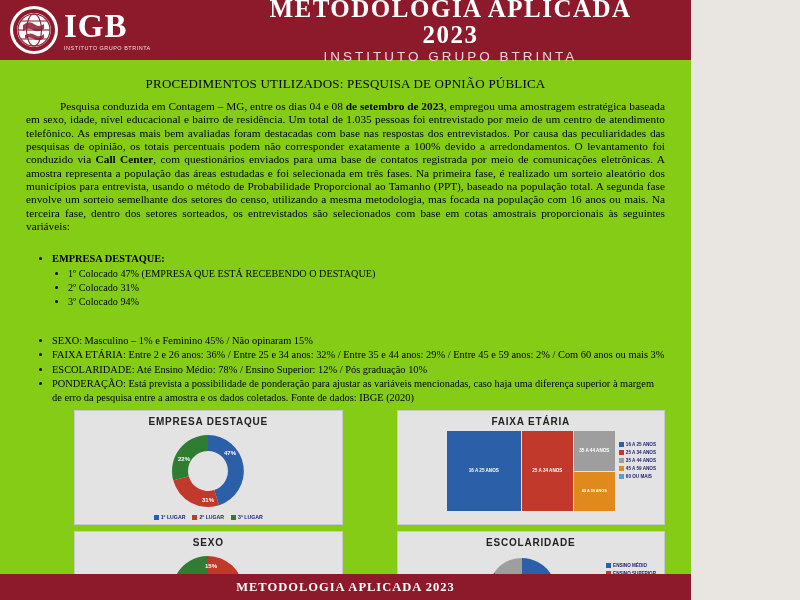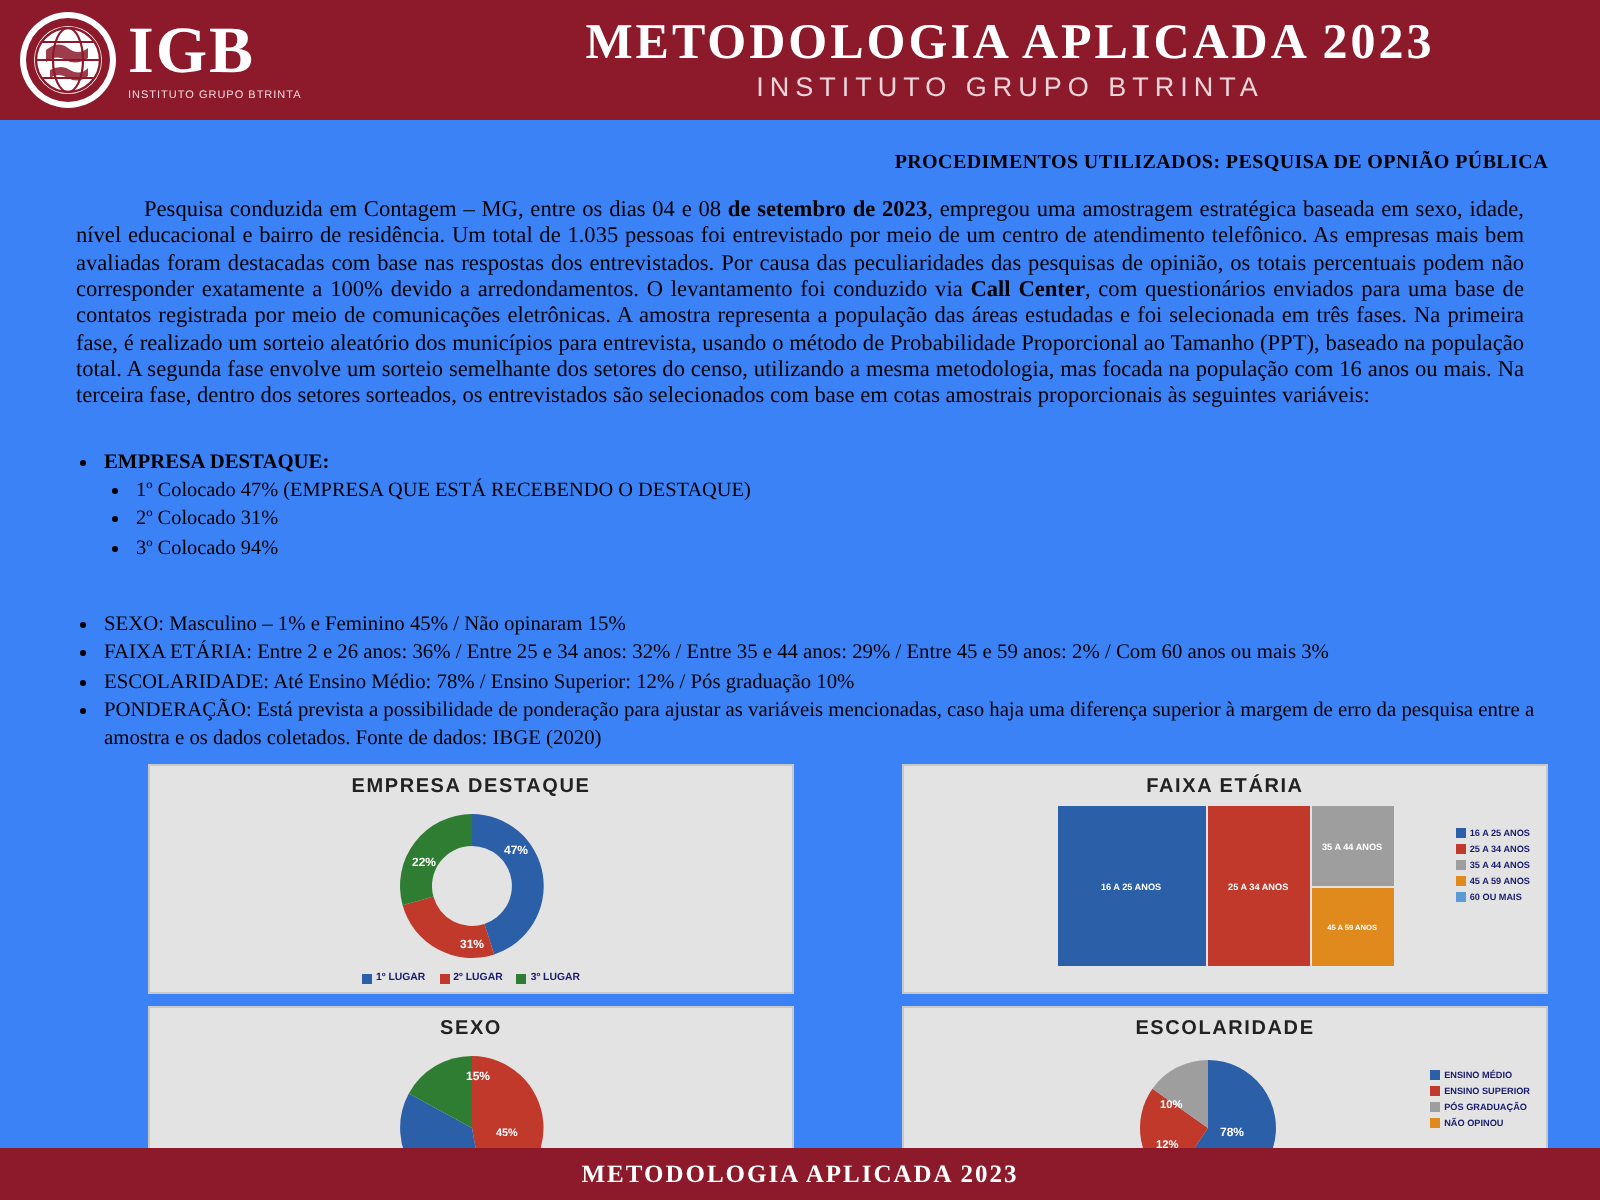--- a/index.html
+++ b/index.html
@@ -4,22 +4,22 @@
 <style>
   html,body{margin:0;padding:0;}
   body{
     width:800px;height:600px;
     background:#e9e6e2;
     font-family:"Liberation Serif", serif;
     overflow:hidden;
   }
   .page{
     position:relative;
-    width:800px;height:600px;
-    background:#3b82f6;
+    width:691px;height:600px;
+    background:#84cc16;
     box-sizing:border-box;
   }
   
   .header{
     position:relative;
     height:60px;
     background:#8c1a2b;
     display:flex;
     align-items:center;
     padding:0 10px;
@@ -70,29 +70,29 @@
     font-size:13.5px;
     letter-spacing:3px;
     margin-top:1px;
   }
   
   .content{
     padding:10px 26px 0 26px;
     box-sizing:border-box;
   }
   .doc-title{
-    text-align:right;
-    font-weight:bold;
-    font-size:10px;
+    text-align:center;
+    font-weight:normal;
+    font-size:13px;
     letter-spacing:.2px;
     margin:6px 0 8px 0;
     font-family:"Liberation Serif", serif;
   }
   p.para{
-    margin:12px;
+    margin:0;
     text-align:justify;
     font-size:11.3px;
     line-height:1.18;
     text-indent:34px;
     font-family:"Liberation Serif", serif;
   }
   p.para b{font-weight:bold;}
   ul.bl{
     margin:19px 0 0 0;
     padding-left:26px;

